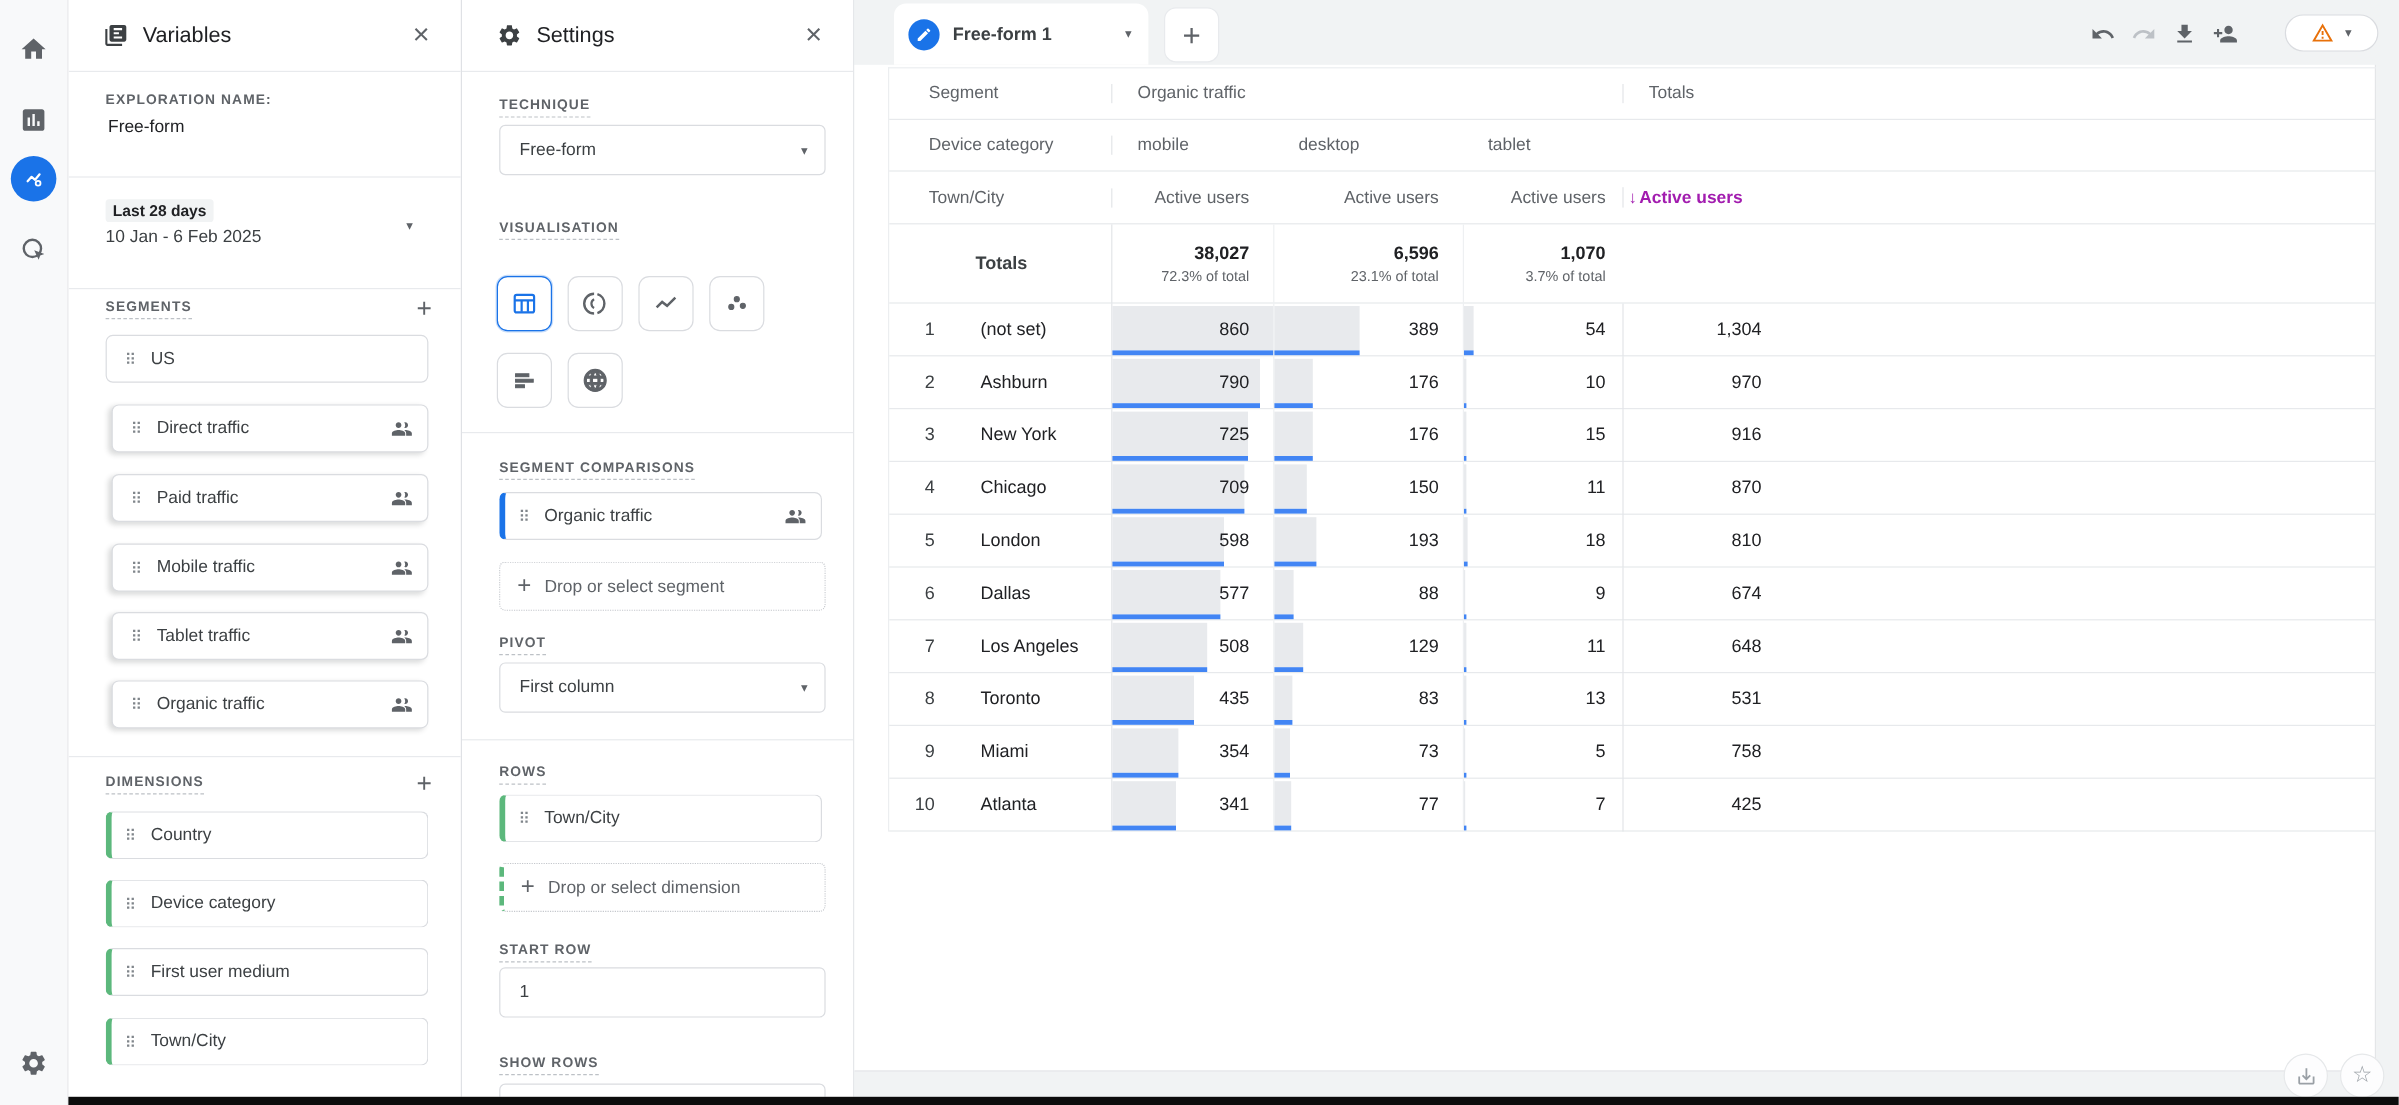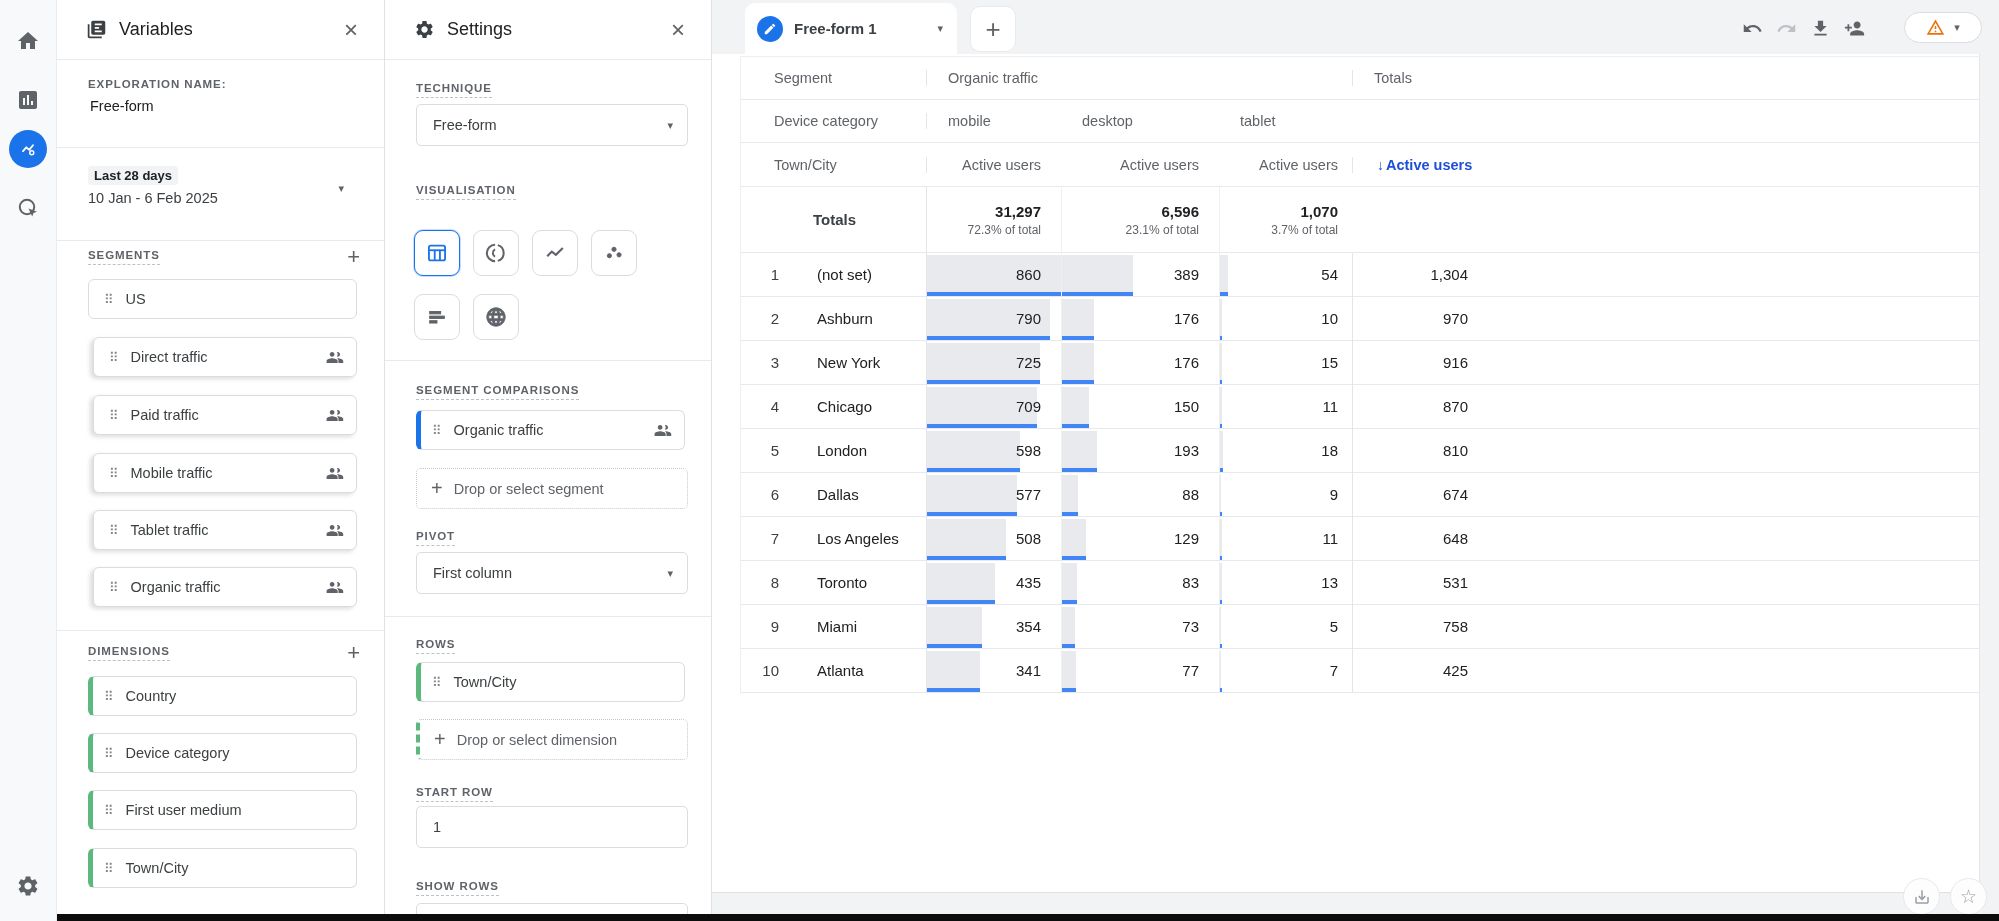--- a/index.html
+++ b/index.html
@@ -18,21 +18,21 @@
   .panel { position:absolute; top:0; height:914px; background:#fff; border-right:1px solid #dfe1e5; overflow:hidden; }
   #variables-panel { left:57px; width:328px; }
   #settings-panel { left:385px; width:327px; }
   .panel-head { position:absolute; top:0; left:0; right:0; height:60px; display:flex; align-items:center; padding:0 22px 0 29px; border-bottom:1px solid #e8eaed; }
   .panel-head .ph-icon { display:flex; margin-right:12px; }
   .panel-head .ph-icon svg { width:21px; height:21px; fill:#3c4043; }
   .panel-title { font-size:18px; color:#202124; }
   .close-x { margin-left:auto; font-size:24px; line-height:1; color:#5f6368; cursor:pointer; padding:2px 4px; }
   .divider { position:absolute; left:0; right:0; height:1px; background:#e8eaed; }
   .sec-label { font-size:11.5px; font-weight:700; letter-spacing:.9px; color:#5f6368; display:inline-block; border-bottom:1px dashed #bdc1c6; padding-bottom:3px; text-transform:uppercase; }
-  .sec-head { position:absolute; left:31px; right:24px; display:flex; align-items:center; }
+  .sec-head { position:absolute; left:31px; right:24px; display:flex; align-items:flex-end; }
   .add-plus { margin-left:auto; font-size:22px; color:#5f6368; line-height:18px; cursor:pointer; }
 
   .chip { position:absolute; left:31px; width:269px; height:40px; background:#fff; border:1px solid #dadce0; border-radius:6px; display:flex; align-items:center; padding:0 12px 0 15px; font-size:14.5px; color:#3c4043; cursor:grab; }
   .chip .handle { font-size:13px; color:#80868b; margin-right:13px; letter-spacing:-1px; }
   .chip .people { margin-left:auto; display:flex; }
   .chip .people svg { width:19px; height:19px; fill:#5f6368; }
   .chip.shadowed { left:36px; width:264px; box-shadow:-3px 2px 4px rgba(60,64,67,.18); }
   .chip.green-accent { border-left:5px solid #5cb87c; padding-left:11px; }
   .chip.blue-accent { border-left:5px solid #1a73e8; padding-left:11px; }
 
@@ -75,21 +75,21 @@
   .cspan { width:426px; }
   .bl-strong { border-left:1px solid #e3e5e8; }
   .bl-light  { border-left:1px solid #eef0f2; }
   .hrow { height:43px; align-items:center; color:#5f6368; font-size:14.5px; }
   .hrow.h3 { height:44px; }
   .hrow .c1 { padding-left:33px; }
   .pad-l { padding-left:21px; }
   .num-r { text-align:right; padding-right:20px; }
   .c4.num-r { padding-right:14px; }
   .c5.num-r { padding-right:24px; }
-  .tot-metric { font-weight:700; color:#1d4ed8; padding-left:24px; cursor:pointer; }
+  .tot-metric { font-weight:700; color:#a21caf; padding-left:4px; cursor:pointer; }
   .tot-metric .dn { font-weight:400; font-size:14px; margin-right:2px; }
 
   .totals-row { height:66px; align-items:center; }
   .totals-row .c1 { padding-left:72px; font-weight:700; color:#3c4043; font-size:15px; }
   .tcell .tv { font-weight:700; color:#202124; font-size:15px; }
   .tcell .tp { color:#5f6368; font-size:12px; margin-top:3px; }
 
   .drow { height:44px; align-items:center; }
   .drow .c1 { display:flex; align-items:center; color:#202124; }
   .drow .rank { width:38px; text-align:right; color:#3c4043; }
@@ -430,21 +430,21 @@
           <div class="c2 bl-strong num-r">Active users</div>
           <div class="c3 num-r">Active users</div>
           <div class="c4 num-r">Active users</div>
           <div class="c5 bl-strong tot-metric"><span class="dn">↓</span><span>Active users</span></div>
           <div class="cf bl-light"></div>
         </div>
 
         <div class="trow totals-row" id="totals-row">
           <div class="c1">Totals</div>
         <div class="c2 bl-strong num-r tcell" style="height: 66px; display: flex; flex-direction: column; justify-content: center;">
-              <div class="tv">31,297</div>
+              <div class="tv">38,027</div>
               <div class="tp">72.3% of total</div>
             </div>
             <div class="c3 bl-light num-r tcell" style="height: 66px; display: flex; flex-direction: column; justify-content: center;">
               <div class="tv">6,596</div>
               <div class="tp">23.1% of total</div>
             </div>
             <div class="c4 bl-light num-r tcell" style="height: 66px; display: flex; flex-direction: column; justify-content: center;">
               <div class="tv">1,070</div>
               <div class="tp">3.7% of total</div>
             </div>

